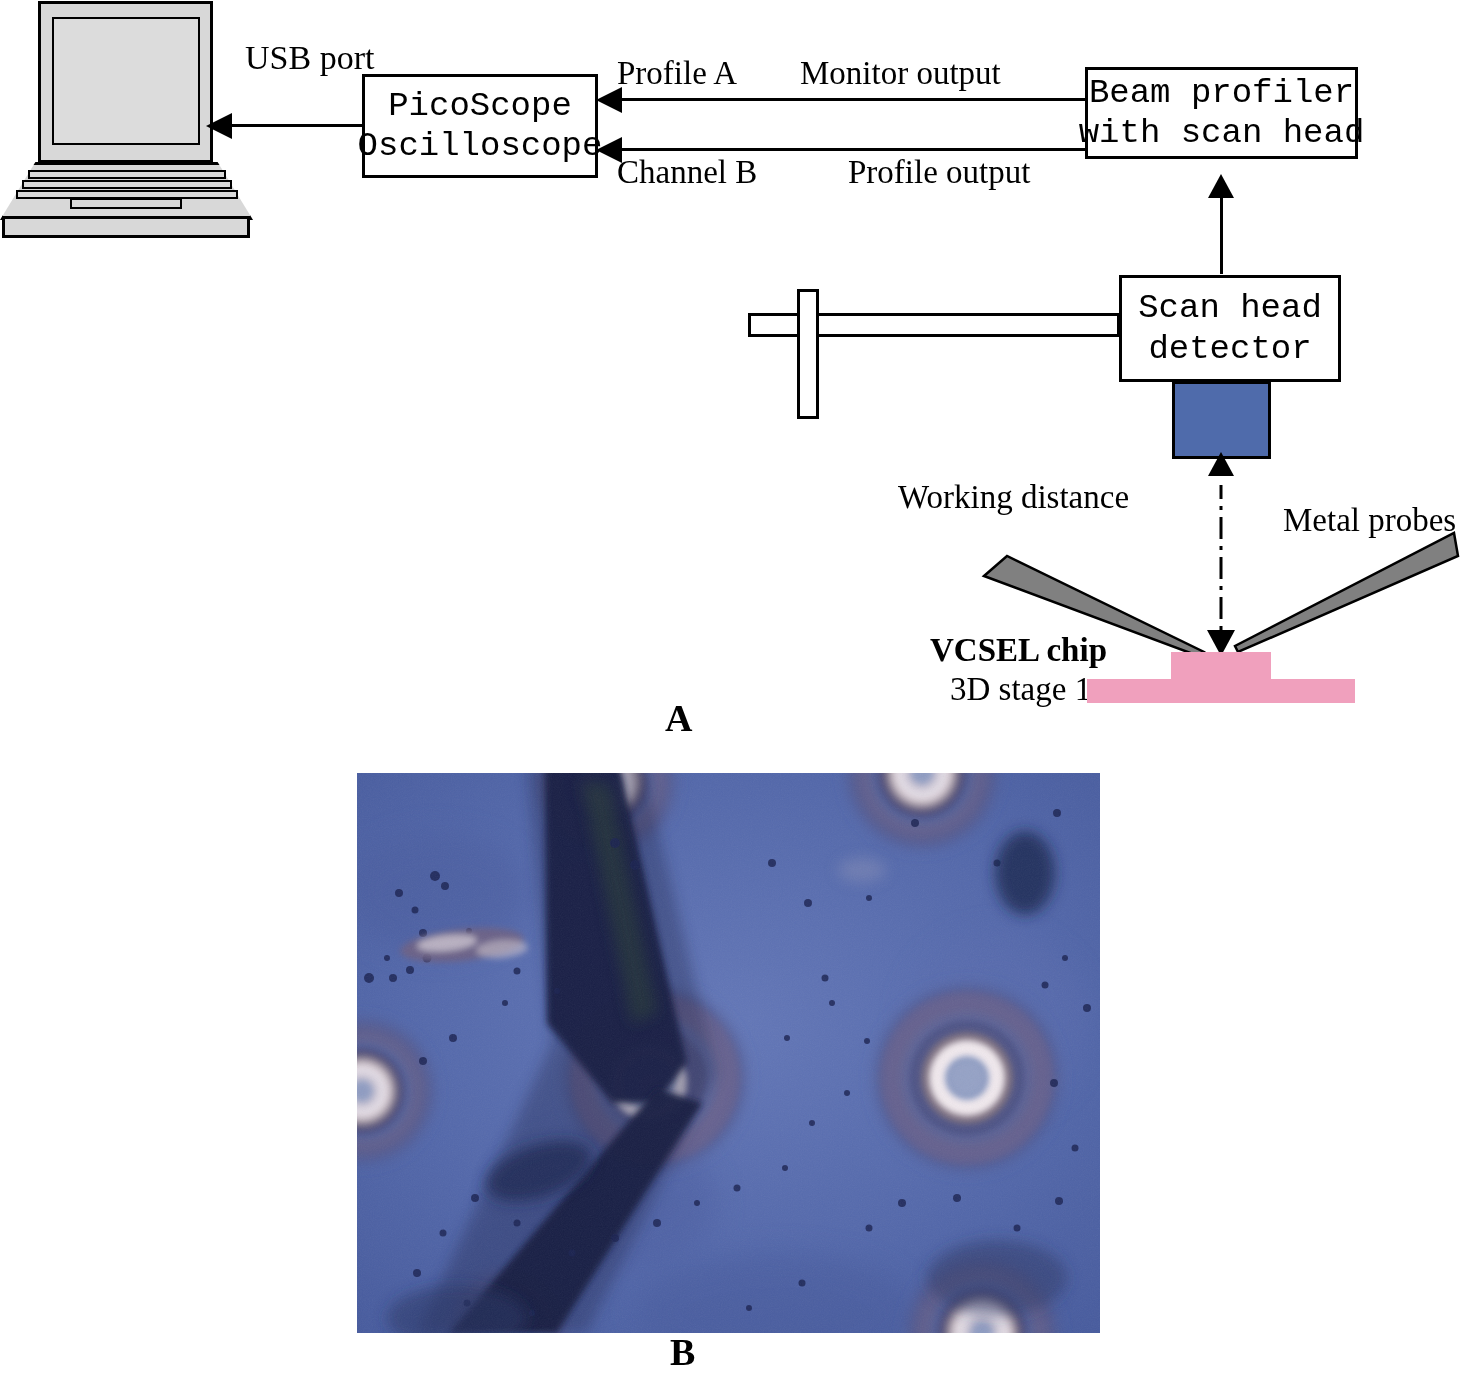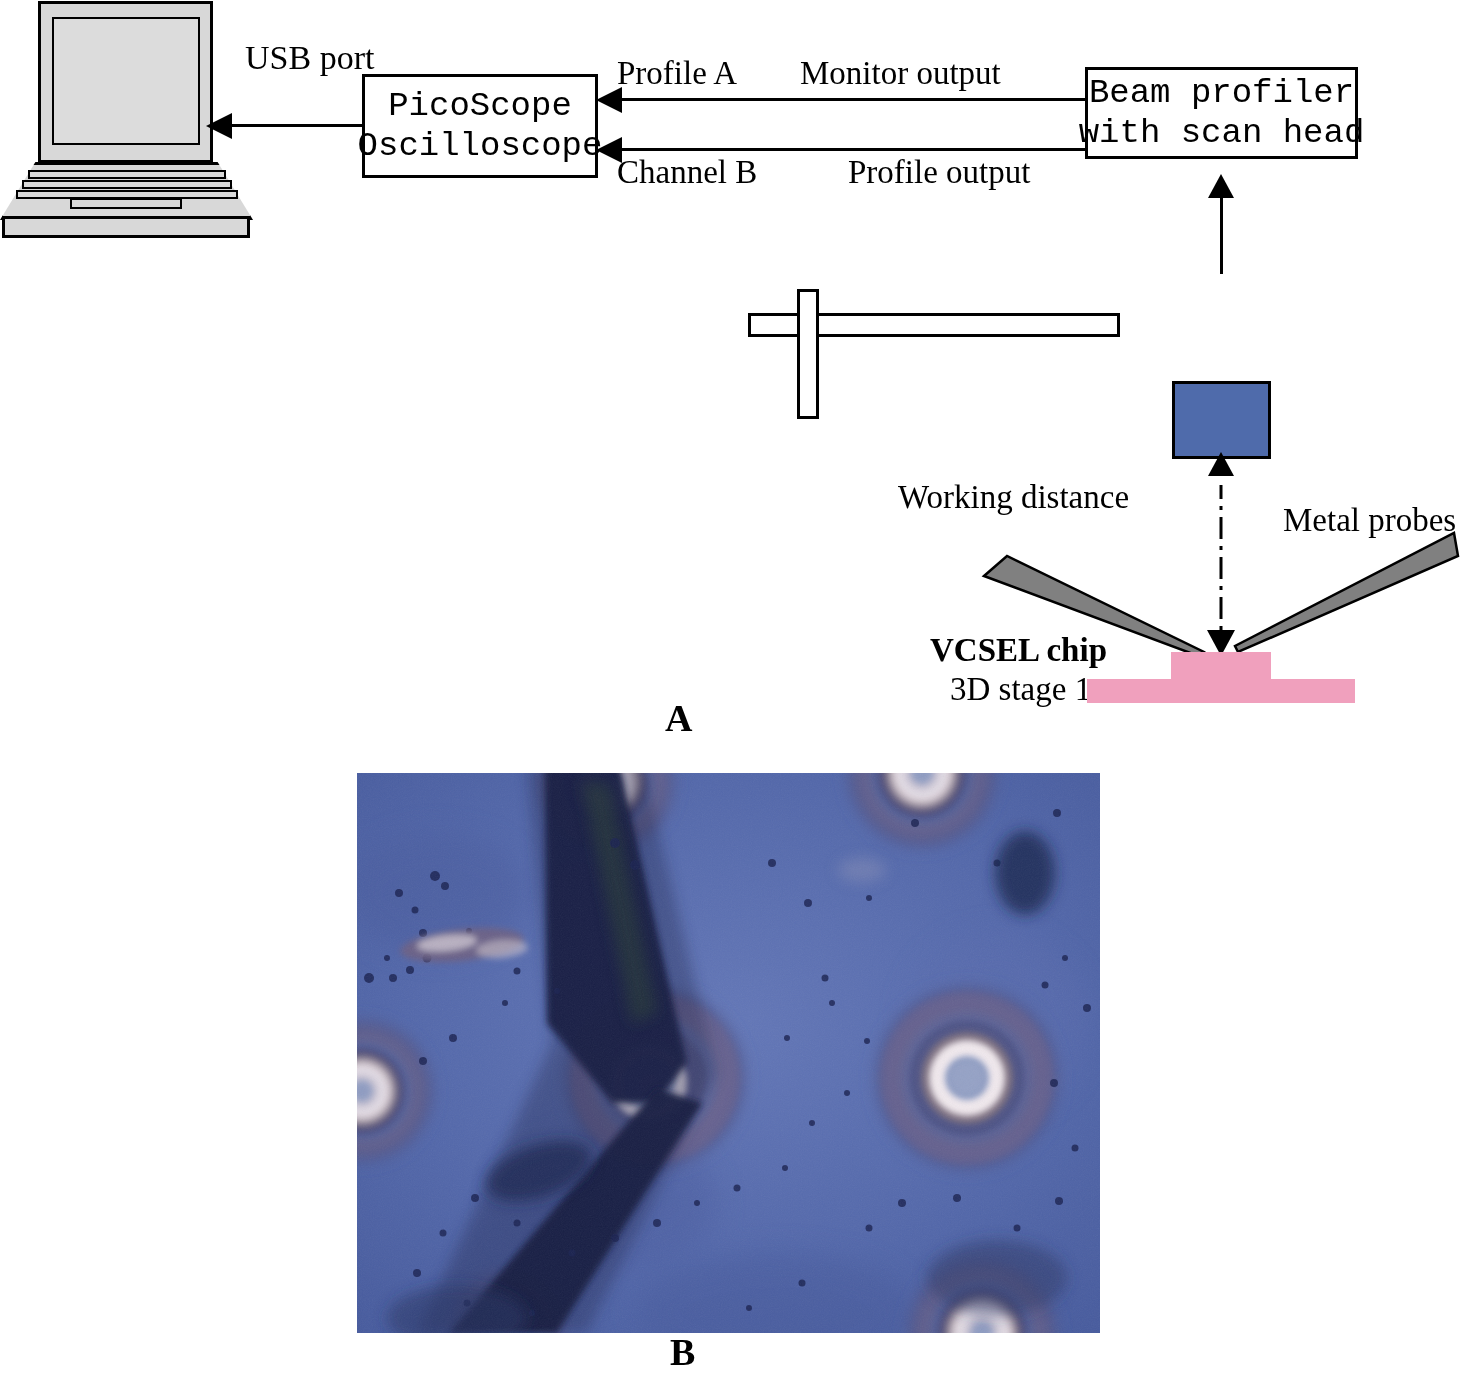--- a/index.html
+++ b/index.html
@@ -224,20 +224,24 @@
       <span class="ln">Beam profiler</span>
       <span class="ln">with scan head</span>
     </div>
 
     <div class="arrow-vline" style="left:1220px;top:196px;height:78px;"></div>
     <div class="arrow-head-up" style="left:1208px;top:174px;"></div>
 
     <div class="rail" style="left:748px;top:313px;width:372px;height:24px;"></div>
     <div class="rail" style="left:797px;top:289px;width:22px;height:130px;"></div>
 
+    <div class="box t34" style="left:1119px;top:275px;width:222px;height:107px;">
+      <span class="ln">Scan head</span>
+      <span class="ln">detector</span>
+    </div>
 
     <div id="detector-block"></div>
 
     <svg class="abs" style="left:1200px;top:455px;width:42px;height:210px;" viewBox="0 0 42 210">
       <line x1="21" y1="204" x2="21" y2="30" stroke="#000" stroke-width="3" stroke-dasharray="22 7 4 7"></line>
     </svg>
     <div class="arrow-head-up" style="left:1208px;top:452px;"></div>
     <div class="arrow-head-down" style="left:1207px;top:630px;"></div>
 
     <div class="lbl t33" style="left:898px;top:480px;">

